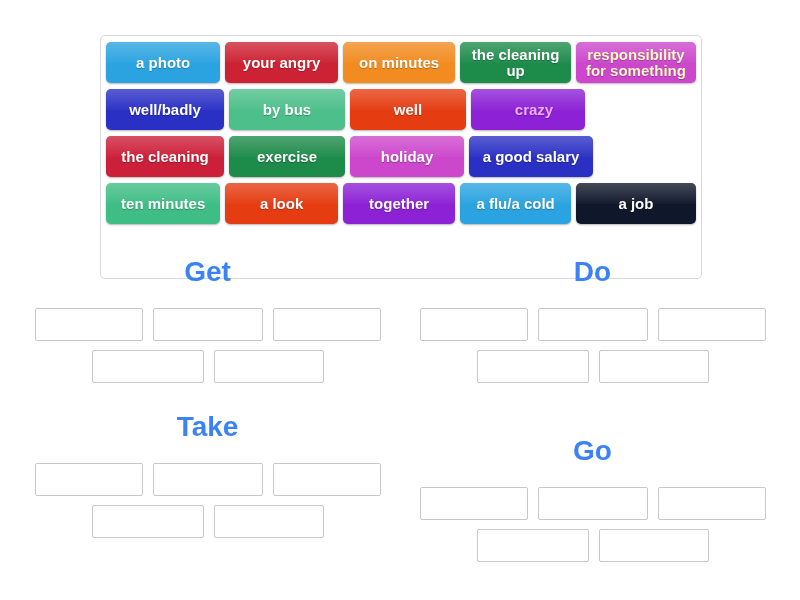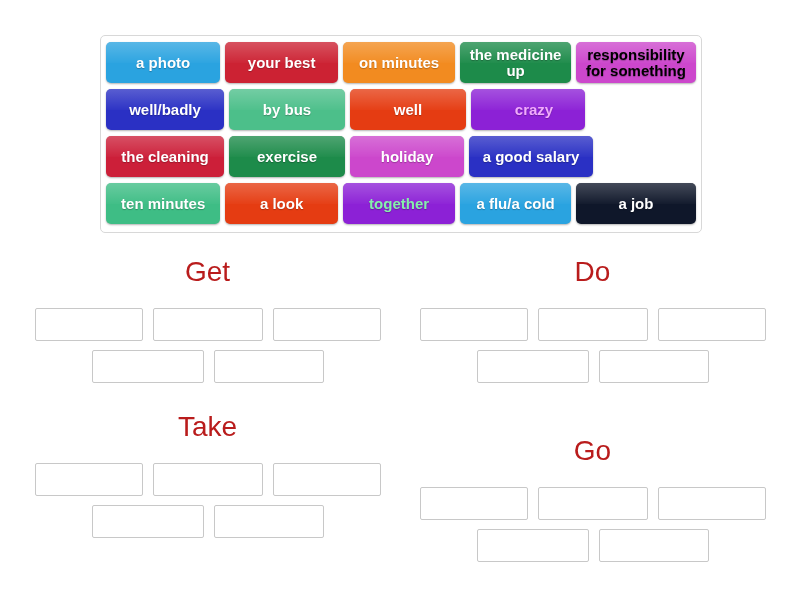--- a/index.html
+++ b/index.html
@@ -15,21 +15,21 @@
     overflow: hidden;
     position: relative;
   }
 
   
   #word-bank {
     position: absolute;
     left: 100px;
     top: 35px;
     width: 602px;
-    height: 198px;
+    height: 244px;
     box-sizing: border-box;
     border: 1px solid #d8d8d8;
     border-radius: 5px;
     background: #ffffff;
     padding: 6px 5px;
   }
   .bank-row {
     display: flex;
     height: 41px;
     margin-bottom: 6px;
@@ -86,22 +86,22 @@
     width: 385px;
   }
   #group-get  { left: 15px;  top: 258px; }
   #group-do   { left: 400px; top: 258px; }
   #group-take { left: 15px;  top: 413px; }
   #group-go   { left: 400px; top: 437px; }
 
   .group-title {
     text-align: center;
     font-size: 28px;
-    font-weight: normal;
-    color: #b91c1c;
+    font-weight: bold;
+    color: #3b82f6;
     margin: 0 0 22px 0;
     line-height: 1;
   }
   .slot-row {
     display: flex;
     justify-content: center;
     margin-bottom: 9px;
   }
   .slot-row:last-child { margin-bottom: 0; }
   .slot {
@@ -122,29 +122,29 @@
 </head>
 <body>
 
 <div id="word-bank">
 
   <div class="bank-row">
     <div class="tile c1" style="background-color: rgb(42, 163, 224); color: rgb(255, 255, 255);">
       <span>a photo</span>
     </div>
     <div class="tile c2" style="background-color: rgb(204, 34, 51); color: rgb(255, 255, 255);">
-      <span>your best</span>
+      <span>your angry</span>
     </div>
     <div class="tile c3" style="background-color: rgb(242, 139, 32); color: rgb(255, 255, 255);">
       <span>on minutes</span>
     </div>
     <div class="tile c4" style="background-color: rgb(29, 139, 74); color: rgb(255, 255, 255);">
-      <span>the medicine up</span>
-    </div>
-    <div class="tile c5" style="background-color: rgb(204, 71, 204); color: #000000;">
+      <span>the cleaning up</span>
+    </div>
+    <div class="tile c5" style="background-color: rgb(204, 71, 204); color: #fef9c3;">
       <span>responsibility for something</span>
     </div>
   </div>
 
   <div class="bank-row">
     <div class="tile c1" style="background-color: rgb(42, 48, 196); color: rgb(255, 255, 255);">
       <span>well/badly</span>
     </div>
     <div class="tile c2" style="background-color: rgb(76, 191, 138); color: rgb(255, 255, 255);">
       <span>by bus</span>
@@ -172,21 +172,21 @@
     </div>
   </div>
 
   <div class="bank-row">
     <div class="tile c1" style="background-color: rgb(62, 189, 133); color: rgb(255, 255, 255);">
       <span>ten minutes</span>
     </div>
     <div class="tile c2" style="background-color: rgb(229, 60, 18); color: rgb(255, 255, 255);">
       <span>a look</span>
     </div>
-    <div class="tile c3" style="background-color: rgb(140, 33, 214); color: #86efac;">
+    <div class="tile c3" style="background-color: rgb(140, 33, 214); color: #ffffff;">
       <span>together</span>
     </div>
     <div class="tile c4" style="background-color: rgb(42, 163, 224); color: rgb(255, 255, 255);">
       <span>a flu/a cold</span>
     </div>
     <div class="tile c5" style="background-color: #0f172a; color: rgb(255, 255, 255);">
       <span>a job</span>
     </div>
   </div>
 

